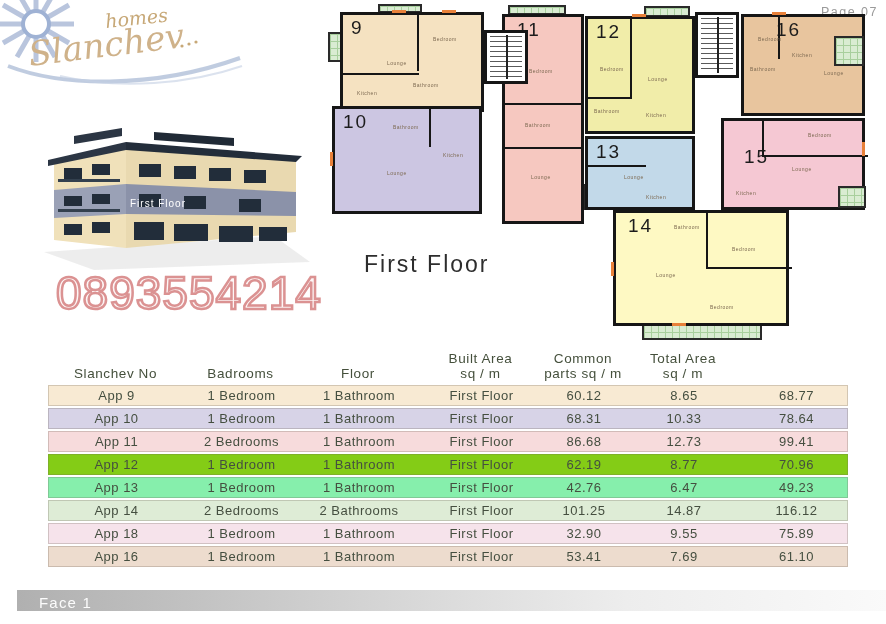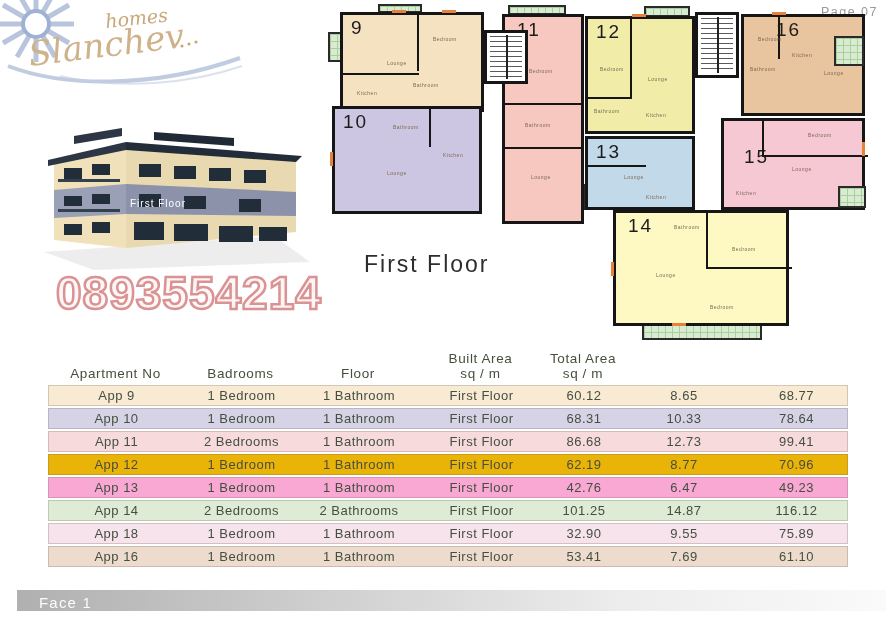--- a/index.html
+++ b/index.html
@@ -14,21 +14,21 @@
     position:absolute; top:5px; right:8px; color:#9a9a9a;
     font-size:12.5px; letter-spacing:1.5px;
   }
   .logo { position:absolute; left:0; top:0; width:250px; height:105px; }
 
   
   .building { position:absolute; left:34px; top:112px; width:280px; height:162px; }
 
   
   .phone {
-    position:absolute; left:56px; top:270px; font-size:46px; font-weight:bold;
+    position:absolute; left:56px; top:270px; font-size:46px; font-weight:normal;
     letter-spacing:1px; color:#fdf6f6; -webkit-text-stroke:2.5px #db9292;
     z-index:5; line-height:1;text-align:center;
   }
 
   
   .plan-title {
     position:absolute; left:364px; top:251px; font-size:23px; color:#2d2d2d;
     letter-spacing:2px; font-weight:500;
   }
 
@@ -307,31 +307,35 @@
     <i class="wm w4"></i>
     <i class="wm w5"></i>
     <i class="wm w6"></i>
     <i class="wm w7"></i>
     <i class="wm w8"></i>
   </div>
 
   <div class="tbl">
     <div class="thead">
       <div class="th">
-          <span>Apartment No</span>
+          <span>Slanchev No</span>
         </div>
       <div class="th">
           <span>Badrooms</span>
         </div>
       <div class="th">
           <span>Floor</span>
         </div>
       <div class="th">
           <span>Built Area</span>
           <span>sq / m</span>
+        </div>
+      <div class="th">
+          <span>Common</span>
+          <span>parts sq / m</span>
         </div>
       <div class="th">
           <span>Total Area</span>
           <span>sq / m</span>
         </div>
     </div>
 
     <div class="trow" style="background: rgb(248, 234, 211);">
       <div class="td">App 9</div>
       <div class="td">1 Bedroom</div>
@@ -352,30 +356,30 @@
     </div>
     <div class="trow" style="background: rgb(247, 219, 220);">
       <div class="td">App 11</div>
       <div class="td">2 Bedrooms</div>
       <div class="td">1 Bathroom</div>
       <div class="td">First Floor</div>
       <div class="td">86.68</div>
       <div class="td">12.73</div>
       <div class="td">99.41</div>
     </div>
-    <div class="trow" style="background: #eab308;">
+    <div class="trow" style="background: #84cc16;">
       <div class="td">App 12</div>
       <div class="td">1 Bedroom</div>
       <div class="td">1 Bathroom</div>
       <div class="td">First Floor</div>
       <div class="td">62.19</div>
       <div class="td">8.77</div>
       <div class="td">70.96</div>
     </div>
-    <div class="trow" style="background: #f9a8d4;">
+    <div class="trow" style="background: #86efac;">
       <div class="td">App 13</div>
       <div class="td">1 Bedroom</div>
       <div class="td">1 Bathroom</div>
       <div class="td">First Floor</div>
       <div class="td">42.76</div>
       <div class="td">6.47</div>
       <div class="td">49.23</div>
     </div>
     <div class="trow" style="background: rgb(222, 236, 214);">
       <div class="td">App 14</div>

